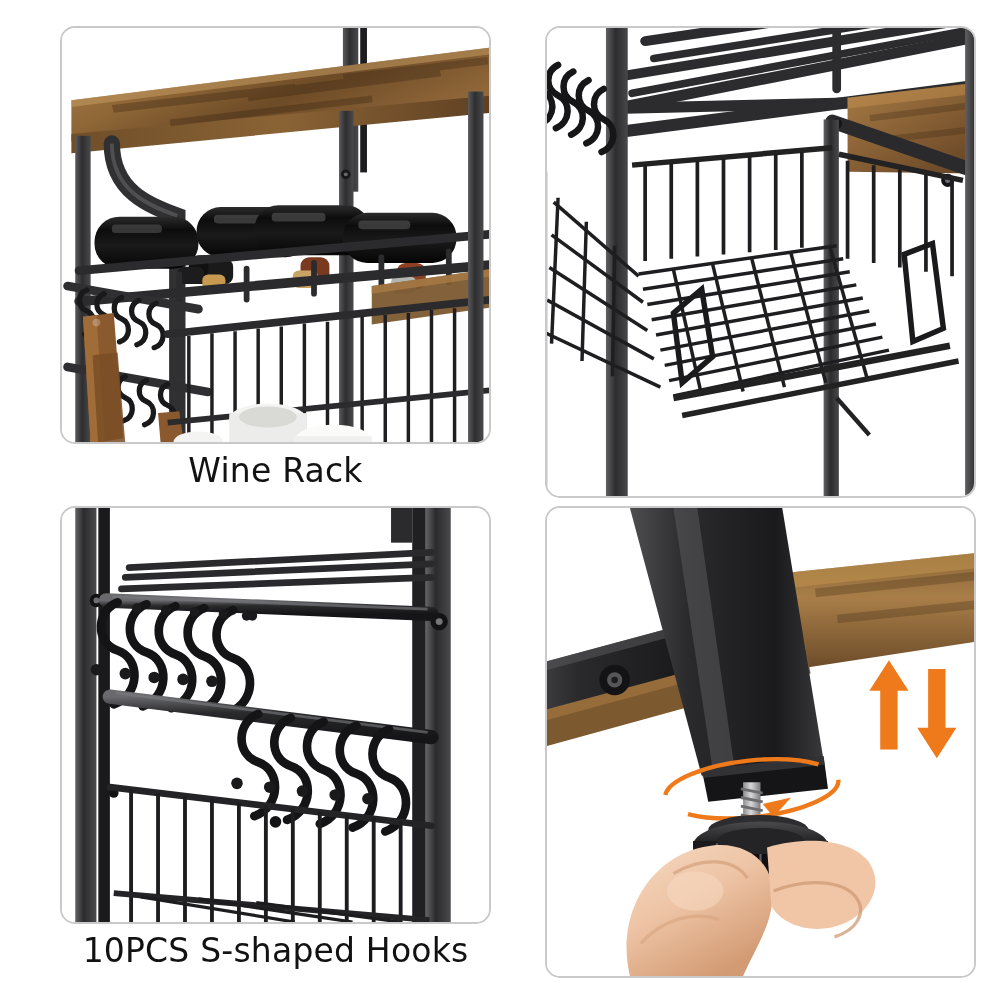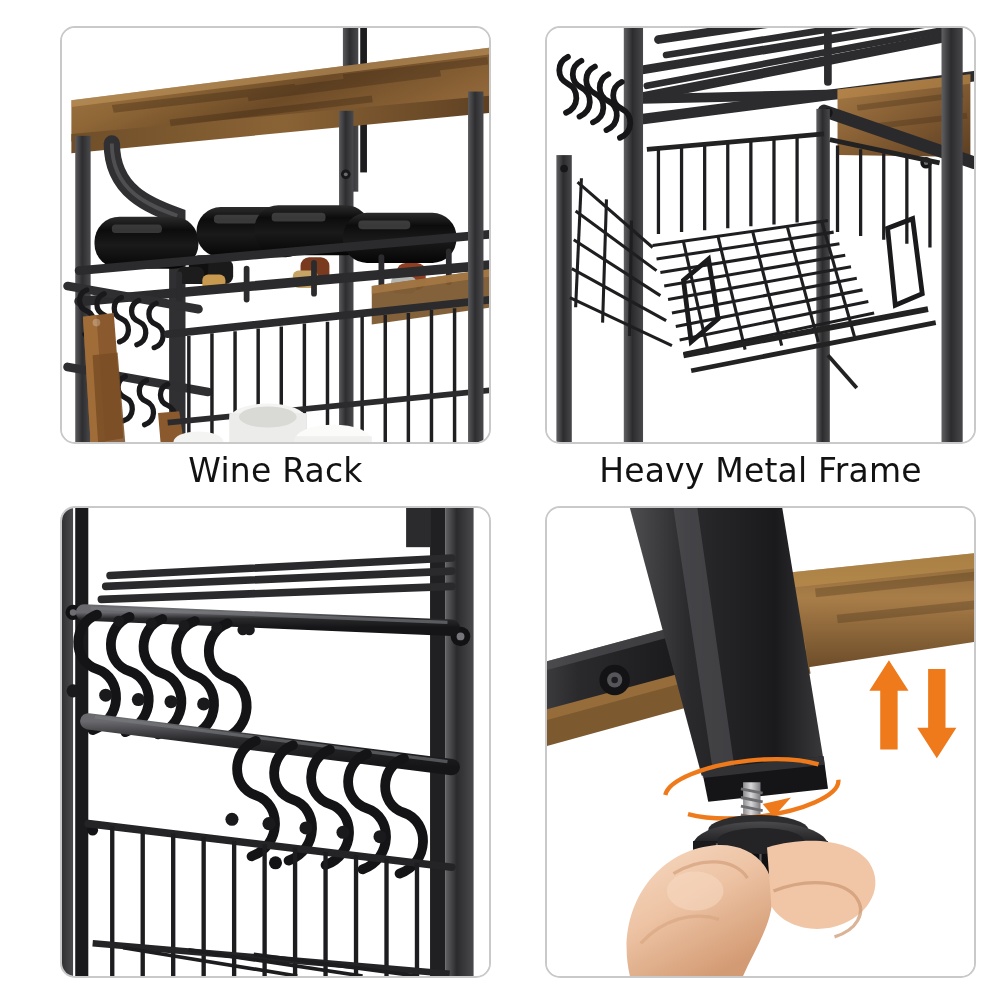--- a/index.html
+++ b/index.html
@@ -316,21 +316,20 @@
           </g>
 
           <path d="M150 262 l26 -22 l10 62 l-28 24 z" stroke="#1a1a1c" stroke-width="5" fill="none"></path>
           <path d="M362 208 l26 -10 l10 78 l-28 12 z" stroke="#1a1a1c" stroke-width="5" fill="none"></path>
           <line x1="150" y1="340" x2="404" y2="292" stroke="#222" stroke-width="6"></line>
           <line x1="158" y1="356" x2="412" y2="306" stroke="#222" stroke-width="5"></line>
           <line x1="300" y1="340" x2="330" y2="374" stroke="#222" stroke-width="4"></line>
         </g>
       </svg>
     </div>
-    <div class="caption">Heavy Metal Frame</div>
   </div>
 
   <div class="cell">
     <div class="panel">
       <svg class="scene" viewBox="0 0 460 430" preserveAspectRatio="xMidYMid slice">
         <defs>
           <linearGradient id="mtl3" x1="0" y1="0" x2="1" y2="0">
             <stop offset="0" stop-color="#636366"></stop>
               <stop offset=".4" stop-color="#2b2b2e"></stop>
             <stop offset="1" stop-color="#4a4a4d"></stop>
@@ -425,20 +424,21 @@
           </g>
           <line x1="62" y1="400" x2="390" y2="428" stroke="#242427" stroke-width="6"></line>
           <g stroke="#1d1d20" stroke-width="3.4">
             <line x1="90" y1="404" x2="250" y2="430"></line>
             <line x1="150" y1="406" x2="310" y2="430"></line>
             <line x1="210" y1="410" x2="360" y2="430"></line>
           </g>
         </g>
       </svg>
     </div>
+    <div class="caption">10PCS S-shaped Hooks</div>
   </div>
 
   <div class="cell">
     <div class="panel">
       <svg class="scene" viewBox="0 0 460 430" preserveAspectRatio="xMidYMid slice">
         <defs>
           <linearGradient id="legG" x1="0" y1="0" x2="1" y2="0">
             <stop offset="0" stop-color="#4e4e51"></stop>
               <stop offset=".3" stop-color="#2a2a2d"></stop>
             <stop offset=".75" stop-color="#1a1a1c"></stop>

